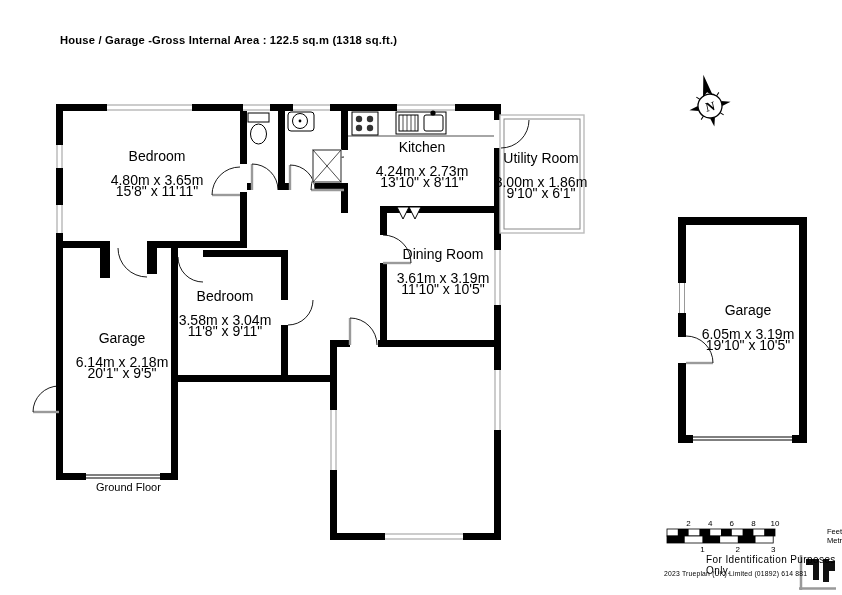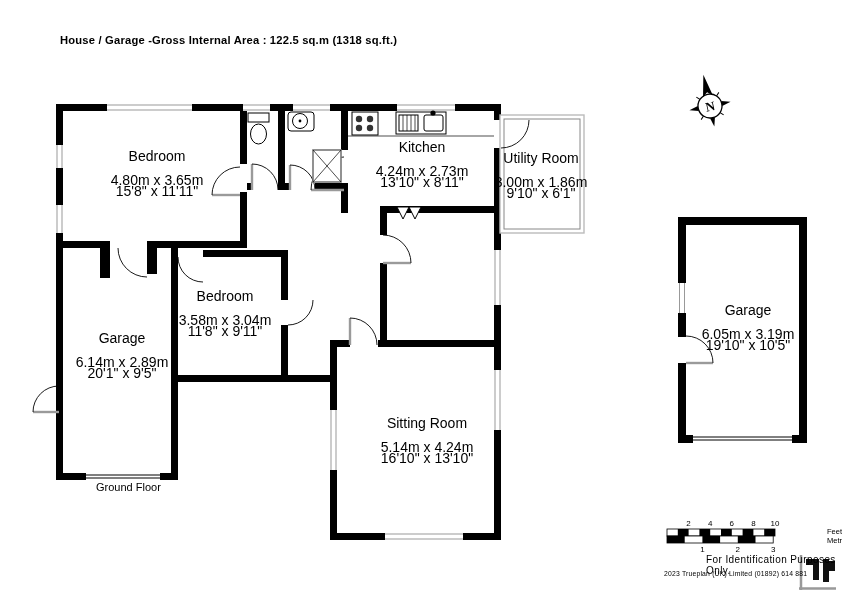--- a/index.html
+++ b/index.html
@@ -245,38 +245,38 @@
     <div>4.24m  x  2.73m</div>
     <div>13'10"  x  8'11"</div>
   </div>
 
   <div class="room-label" style="left:456px;top:153px">
     <div class="room-name">Utility Room</div>
     <div>3.00m  x  1.86m</div>
     <div>9'10"  x  6'1"</div>
   </div>
 
+  <div class="room-label" style="left:358px;top:249px">
+    <div class="room-name">Dining Room</div>
+    <div>3.61m  x  3.19m</div>
+    <div>11'10"  x  10'5"</div>
+  </div>
 
   <div class="room-label" style="left:140px;top:291px">
     <div class="room-name">Bedroom</div>
     <div>3.58m  x  3.04m</div>
     <div>11'8"  x  9'11"</div>
   </div>
 
   <div class="room-label" style="left:37px;top:333px">
     <div class="room-name">Garage</div>
-    <div>6.14m  x  2.89m</div>
+    <div>6.14m  x  2.18m</div>
     <div>20'1"  x  9'5"</div>
   </div>
 
-  <div class="room-label" style="left:342px;top:418px">
-    <div class="room-name">Sitting Room</div>
-    <div>5.14m  x  4.24m</div>
-    <div>16'10"  x  13'10"</div>
-  </div>
 
   <div class="room-label" style="left:663px;top:305px">
     <div class="room-name">Garage</div>
     <div>6.05m  x  3.19m</div>
     <div>19'10"  x  10'5"</div>
   </div>
 
   <div class="abs floor-label">Ground Floor</div>
 
   <span class="tick" style="left:688.6px;top:519px">2</span>

